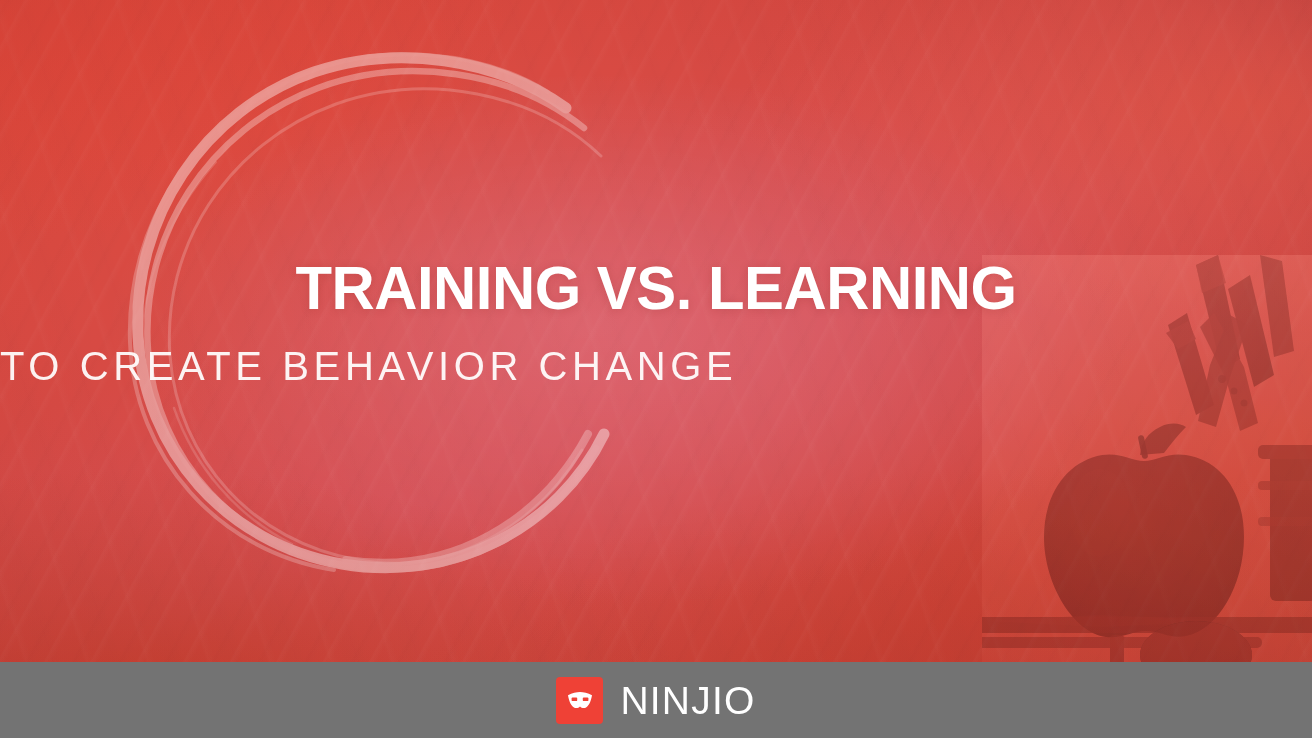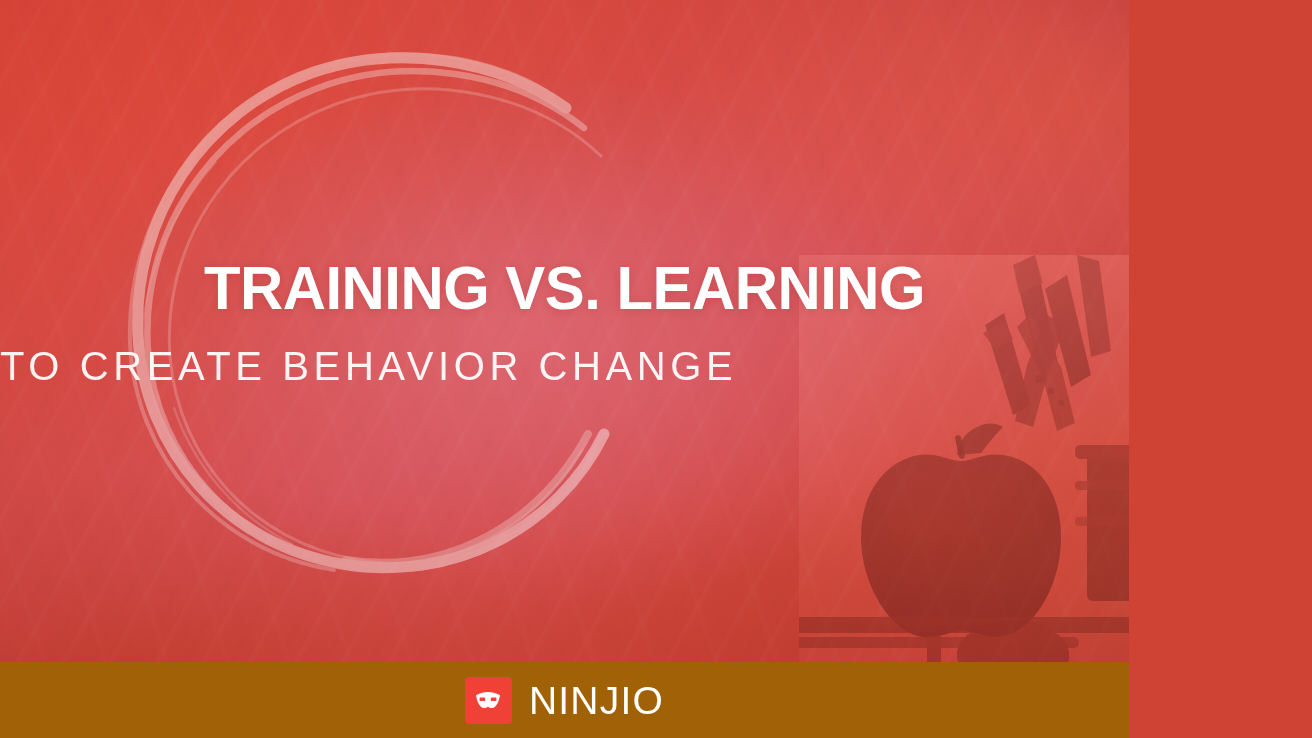--- a/index.html
+++ b/index.html
@@ -7,21 +7,21 @@
 
   html, body {
     width:1312px; height:738px;
     overflow:hidden;
     background:#cf4335;
     font-family:"Liberation Sans", sans-serif;
   }
 
   #slide {
     position:relative;
-    width:1129px;
+    width:1312px;
     height:738px;
     overflow:hidden;
     text-decoration:underline;
   }
 
   
   .bg-base {
     position:absolute; inset:0;
     background:
       radial-gradient(ellipse 62% 58% at 48% 46%,  #d9545f 0%, rgba(217,84,95,0) 62%),
@@ -117,21 +117,21 @@
     letter-spacing:4.6px;
     white-space:nowrap;
   }
 
   
   .footer {
     position:absolute;
     left:0; bottom:0;
     width:100%;
     height:76px;
-    background:#a16207;
+    background:#737373;
     display:flex;
     align-items:center;
     justify-content:center;
   }
   .logo-lockup {
     display:flex;
     align-items:center;
     gap:17px;
   }
   .logo-mark {

